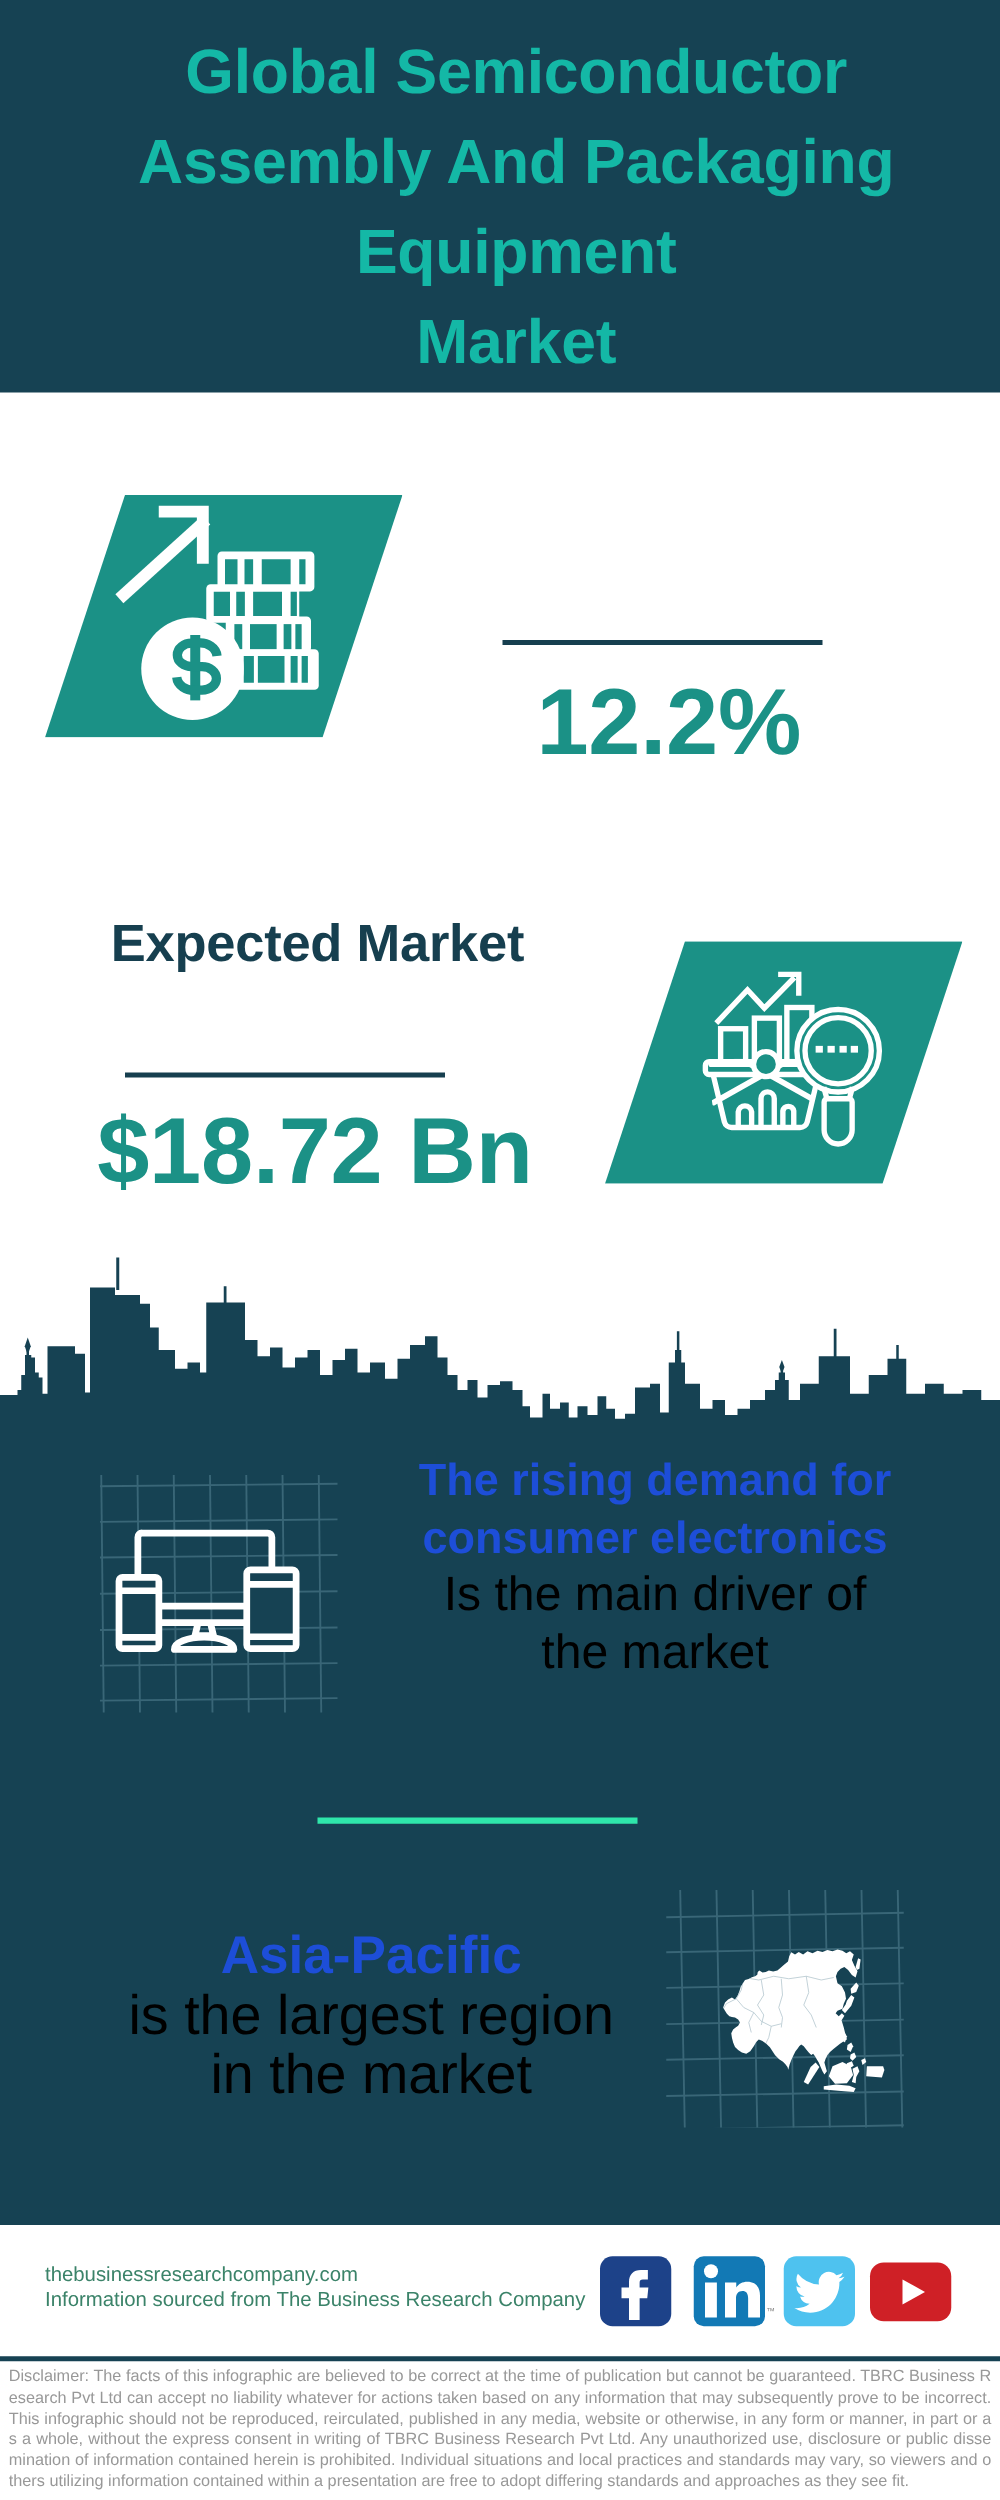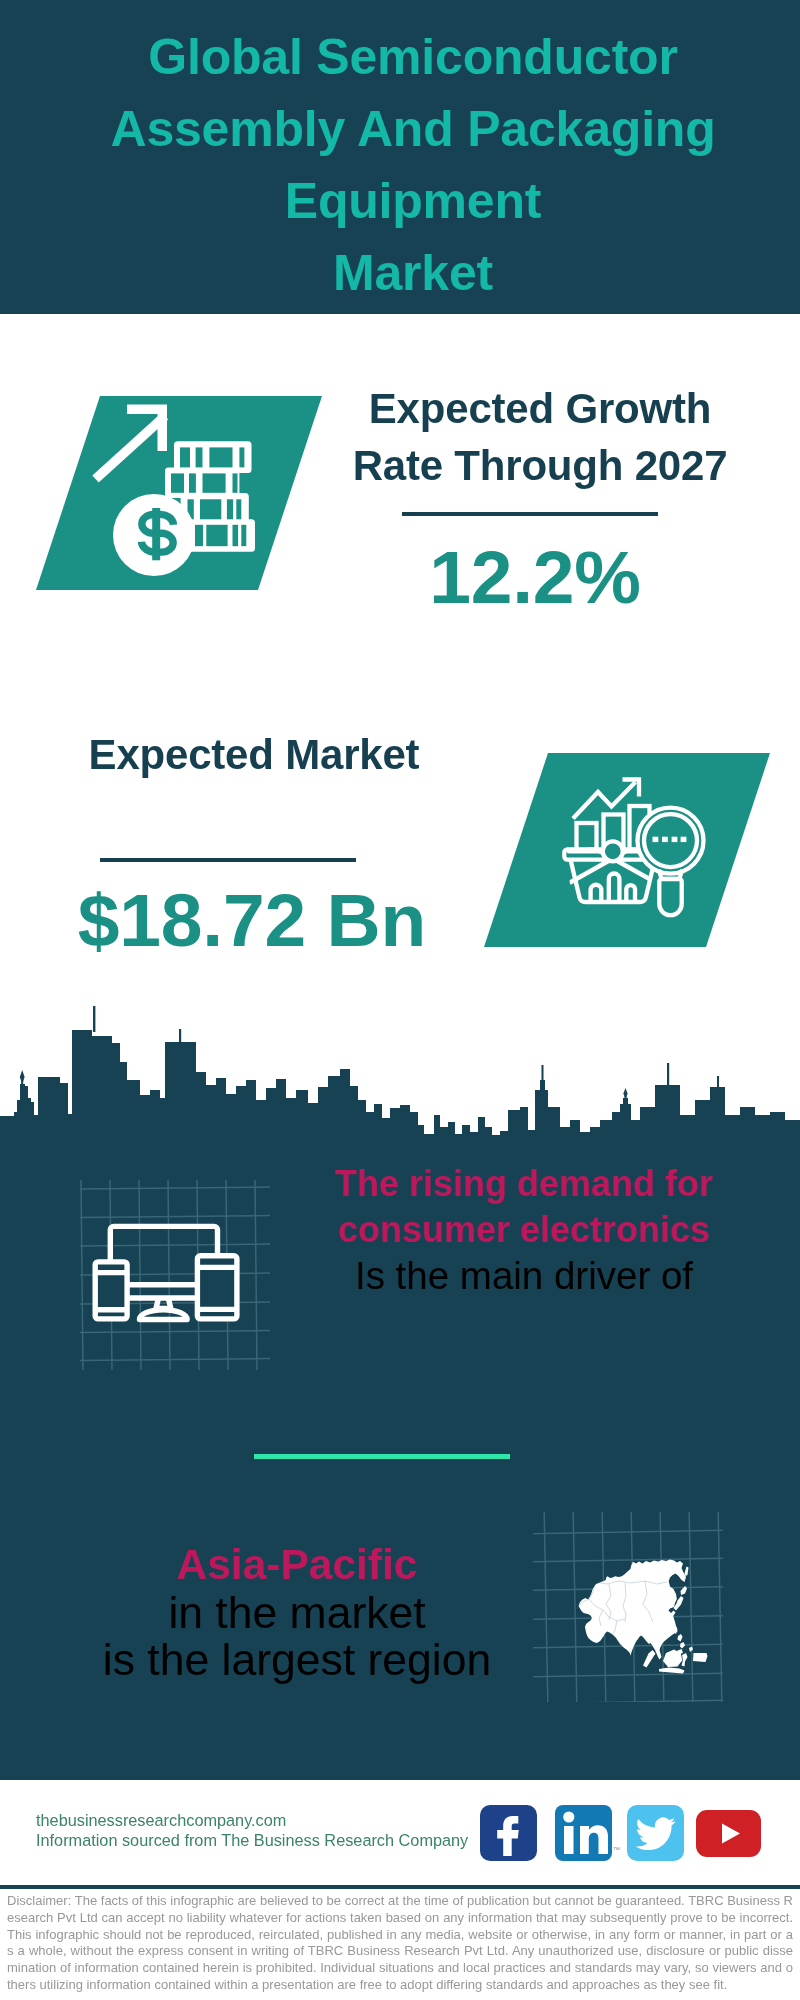--- a/index.html
+++ b/index.html
@@ -11,21 +11,21 @@
   .header .title{position:absolute;left:1px;top:21px;width:800px;text-align:center;color:#14b8a6;
       font-weight:bold;font-size:50px;line-height:72px;letter-spacing:-0.2px;margin-left:12px;}
 
   
   .para{position:absolute;background:#1b9186;}
   .stat-head{position:absolute;text-align:center;color:#163f4f;font-weight:bold;font-size:42px;line-height:56.5px;letter-spacing:-0.2px;}
   .rule{position:absolute;height:4px;background:#163f4f;}
   .stat-val{position:absolute;text-align:center;color:#1b9186;font-weight:bold;font-size:75px;line-height:76px;letter-spacing:-0.2px;}
   .greenrule{position:absolute;height:5px;background:#2fe6ab;}
   .txt-blk{position:absolute;text-align:center;}
-  .txt-blk .hl{color:#be185d;font-weight:bold;font-size:36px;}
+  .txt-blk .hl{color:#1d4ed8;font-weight:bold;font-size:36px;}
   .txt-blk .pl{color:#000000;font-weight:normal;}
   .foot-txt{position:absolute;color:#3b8369;font-size:16.3px;line-height:19.9px;}
   .disc{position:absolute;color:#989898;font-size:13px;line-height:16.8px;text-align:justify;word-break:break-all;}
   .sep{position:absolute;left:0;width:800px;height:4px;background:#164253;}
 </style>
 </head>
 <body>
 
 <div class="page">
 
@@ -69,24 +69,20 @@
           <rect x="155.3" y="134.8" width="5" height="21.4"></rect>
       </g>
     </g>
     <circle cx="68" cy="145" r="41" fill="#ffffff"></circle>
     <g fill="#1b9186">
       <rect x="66.2" y="118" width="8" height="52.3"></rect>
       <path fill="none" stroke="#1b9186" stroke-width="7.4" stroke-linecap="butt" d="M87.6 134.8 a13.5 11.2 0 0 0 -15.2 -10.3 h-5 a11.3 9.2 0 0 0 0 18.8 h8.2 a11.3 9.2 0 0 1 0 18.8 h-5 a13.5 11.2 0 0 1 -15.2 -10.3"></path>
     </g>
   </svg>
 
-  <div class="stat-head" style="left:330px;top:381px;width:420px;">
-    <span>Expected Growth</span><br>
-    <span>Rate Through 2027</span>
-  </div>
   <div class="rule" style="left:402px;top:512px;width:256px;"></div>
   <div class="stat-val" style="left:325px;top:539px;width:420px;">12.2%</div>
 
   <div class="para" style="left:484px;top:753px;width:286px;height:194px;
               clip-path:polygon(64px 0, 286px 0, 222px 194px, 0 194px);"></div>
   <svg viewBox="0 0 160 160" width="160" height="160" style="position:absolute;left:555px;top:765px;">
     <defs>
       <clipPath id="basketClip">
           <path d="M9 82 H101 L92 137 H18 Z"></path>
         </clipPath>
@@ -174,20 +170,21 @@
       <path fill="#164253" d="M120.4 75.8 H153.9 a3 3 0 0 1 3 3 V135.9 a3 3 0 0 1 -3 3 H120.4 a3 3 0 0 1 -3 -3 V78.8 a3 3 0 0 1 3 -3 Z"></path>
       <path d="M117.4 87.4 H156.9"></path>
       <path d="M117.4 129.4 H156.9"></path>
     </g>
   </svg>
 
   <div class="txt-blk" style="left:324px;top:1161px;width:400px;font-size:38.5px;line-height:46px;">
     <div class="hl">The rising demand for</div>
     <div class="hl">consumer electronics</div>
     <div class="pl">Is the main driver of</div>
+    <div class="pl">the market</div>
   </div>
 
   <div class="greenrule" style="left:254px;top:1454px;width:256px;"></div>
 
   <svg width="190" height="190" viewBox="0 0 190 190" style="position:absolute;left:533px;top:1512px;">
     <defs>
         <clipPath id="asiaClip">
           <path d="M45.5 94.0 L47.0 90.0 L49.5 87.5 L52.5 86.0 L55.0 87.5 L57.0 84.5 L58.5 81.0 L59.5 77.5 L61.3 74.5 L63.0 72.0 L65.9 71.1 L68.5 69.8 L71.1 69.0 L72.8 67.7 L73.2 65.6 L74.5 64.3 L77.0 66.0 L79.6 65.6 L82.1 64.3 L85.5 65.1 L88.9 64.3 L91.5 62.2 L94.0 60.0 L97.4 57.1 L98.3 53.2 L100.0 49.8 L103.0 51.5 L106.0 49.5 L109.5 51.5 L113.0 49.0 L117.0 50.5 L121.0 48.5 L125.0 49.5 L129.0 48.0 L133.0 49.0 L137.0 47.5 L141.0 48.5 L144.0 50.5 L147.0 49.0 L150.0 51.5 L148.5 56.0 L150.5 60.5 L153.0 65.0 L151.5 70.0 L148.5 68.0 L145.5 64.0 L142.5 61.5 L139.5 63.0 L137.0 65.5 L135.7 69.0 L137.0 74.5 L140.5 77.0 L143.0 82.0 L143.8 87.0 L142.0 91.0 L141.0 95.0 L137.0 96.5 L135.5 98.5 L138.0 101.0 L140.5 105.0 L142.0 110.0 L143.0 114.0 L144.5 119.5 L142.0 121.0 L139.0 123.0 L136.5 125.0 L134.0 127.0 L131.0 129.5 L129.0 132.0 L127.5 135.0 L126.5 138.0 L127.5 141.5 L128.5 145.0 L126.5 147.5 L125.0 145.0 L123.5 141.5 L122.0 138.0 L120.5 135.5 L119.0 133.0 L117.5 131.0 L116.0 132.0 L114.0 130.0 L112.0 127.5 L110.0 125.0 L108.0 123.5 L106.5 124.8 L105.0 126.9 L103.4 129.0 L101.8 132.1 L100.3 135.3 L98.7 139.5 L97.6 143.7 L97.0 141.5 L95.5 139.5 L93.4 137.4 L90.3 135.3 L87.1 132.1 L85.0 129.0 L82.9 125.8 L79.8 122.7 L76.6 120.6 L74.0 119.5 L72.0 121.5 L70.0 125.0 L67.2 129.0 L64.0 131.0 L60.5 130.0 L57.5 128.0 L55.0 125.5 L53.5 122.0 L52.5 118.0 L52.0 114.5 L53.5 111.5 L55.5 110.0 L57.5 108.5 L59.0 106.0 L57.5 103.5 L55.0 102.0 L52.5 101.5 L50.5 101.0 L48.5 99.0 L47.0 96.5 Z"></path>
         </clipPath>
       </defs>
@@ -235,22 +232,22 @@
         <path d="M112 69 L114 82 L110 92 L116 100 L120 110"></path>
         <path d="M56 87 L48 91 L44 98 L50 104"></path>
         <path d="M70 98 L66 106 L68 114"></path>
         <path d="M84 109 L82 118 L79 124"></path>
       </g>
     </g>
   </svg>
 
   <div class="txt-blk" style="left:97px;top:1541px;width:400px;font-size:44.5px;line-height:47.5px;">
     <div class="hl" style="font-size:42.5px">Asia-Pacific</div>
+    <div class="pl">is the largest region</div>
     <div class="pl">in the market</div>
-    <div class="pl">is the largest region</div>
   </div>
 
   <div class="foot-txt" style="left:36px;top:1811px;width:470px;">
     <div>thebusinessresearchcompany.com</div>
     <div>Information sourced from The Business Research Company</div>
   </div>
 
   <a style="position:absolute;left:480px;top:1805px;width:57px;height:56px;border-radius:10px;background:#1d4289;display:block;">
     <svg width="57" height="56" viewBox="0 0 57 56">
         <path fill="#ffffff" d="M38.3 11 h-5.6 c-6 0 -9.5 3.6 -9.5 9.6 V25 h-6 v8.5 h6 V51 h8.5 V33.5 h6.1 l0.9 -8.5 h-7 v-3.8 c0 -1.8 0.7 -2.6 2.6 -2.6 h4.0 Z"></path>

